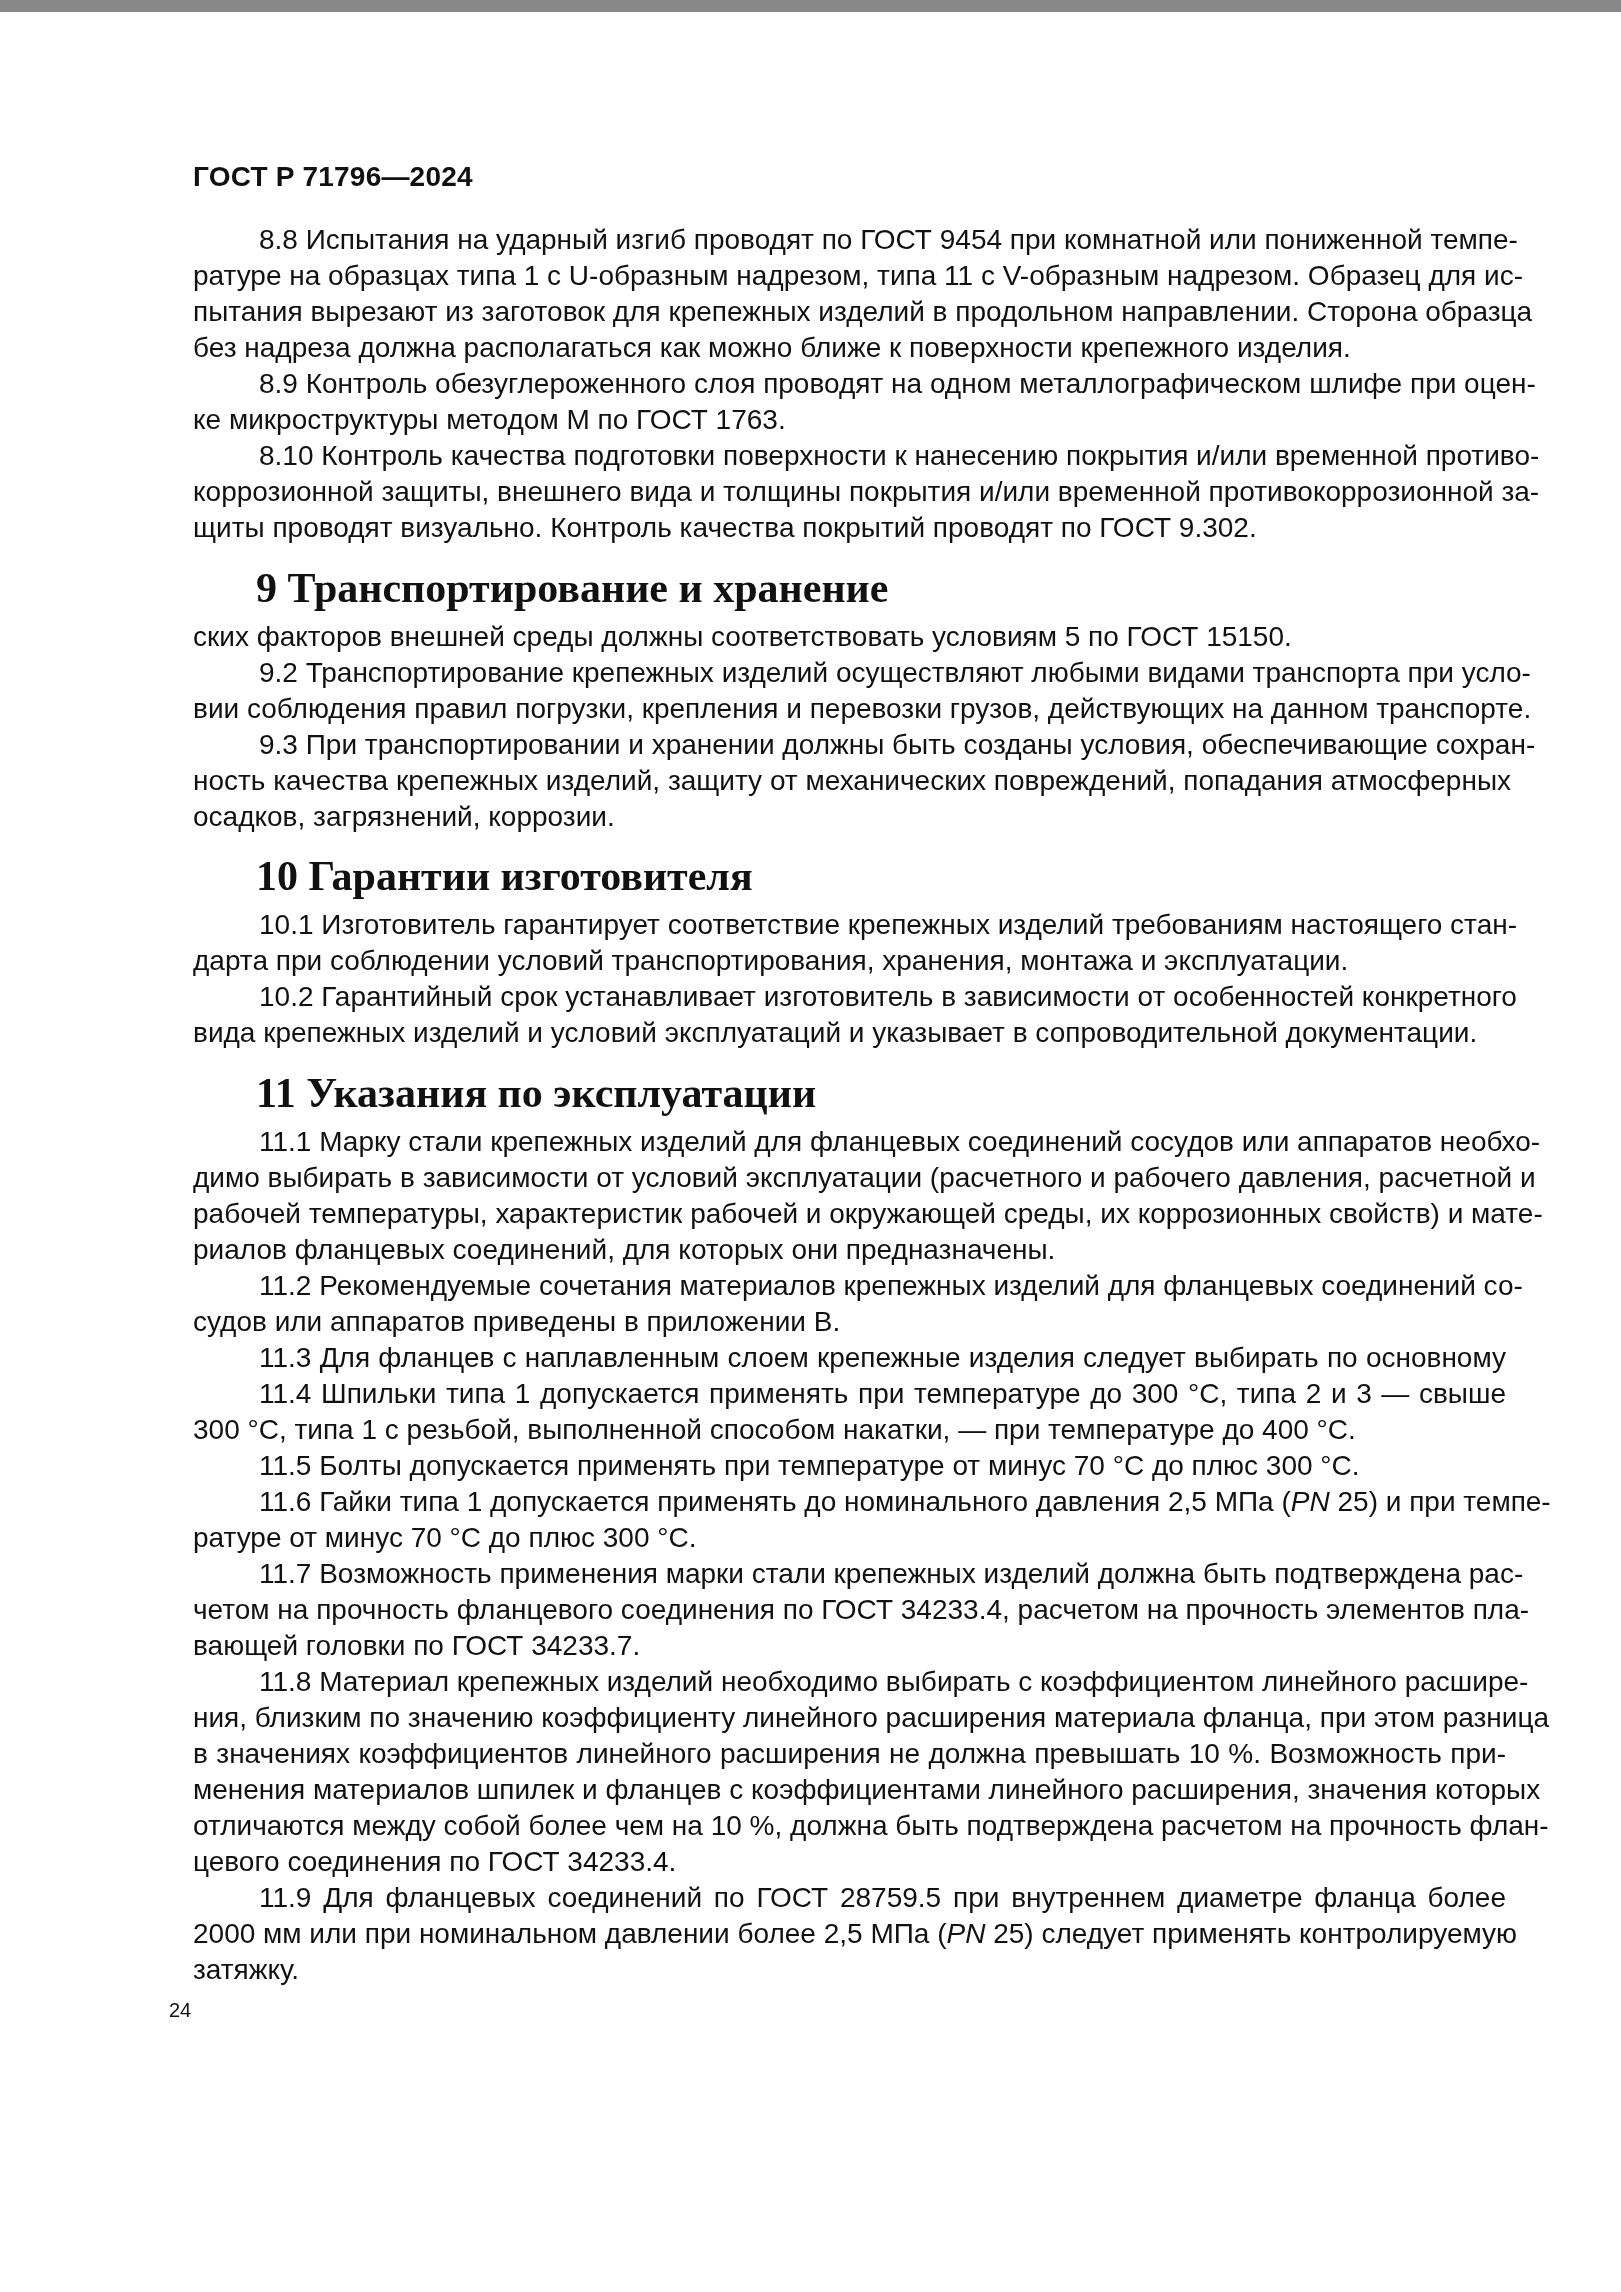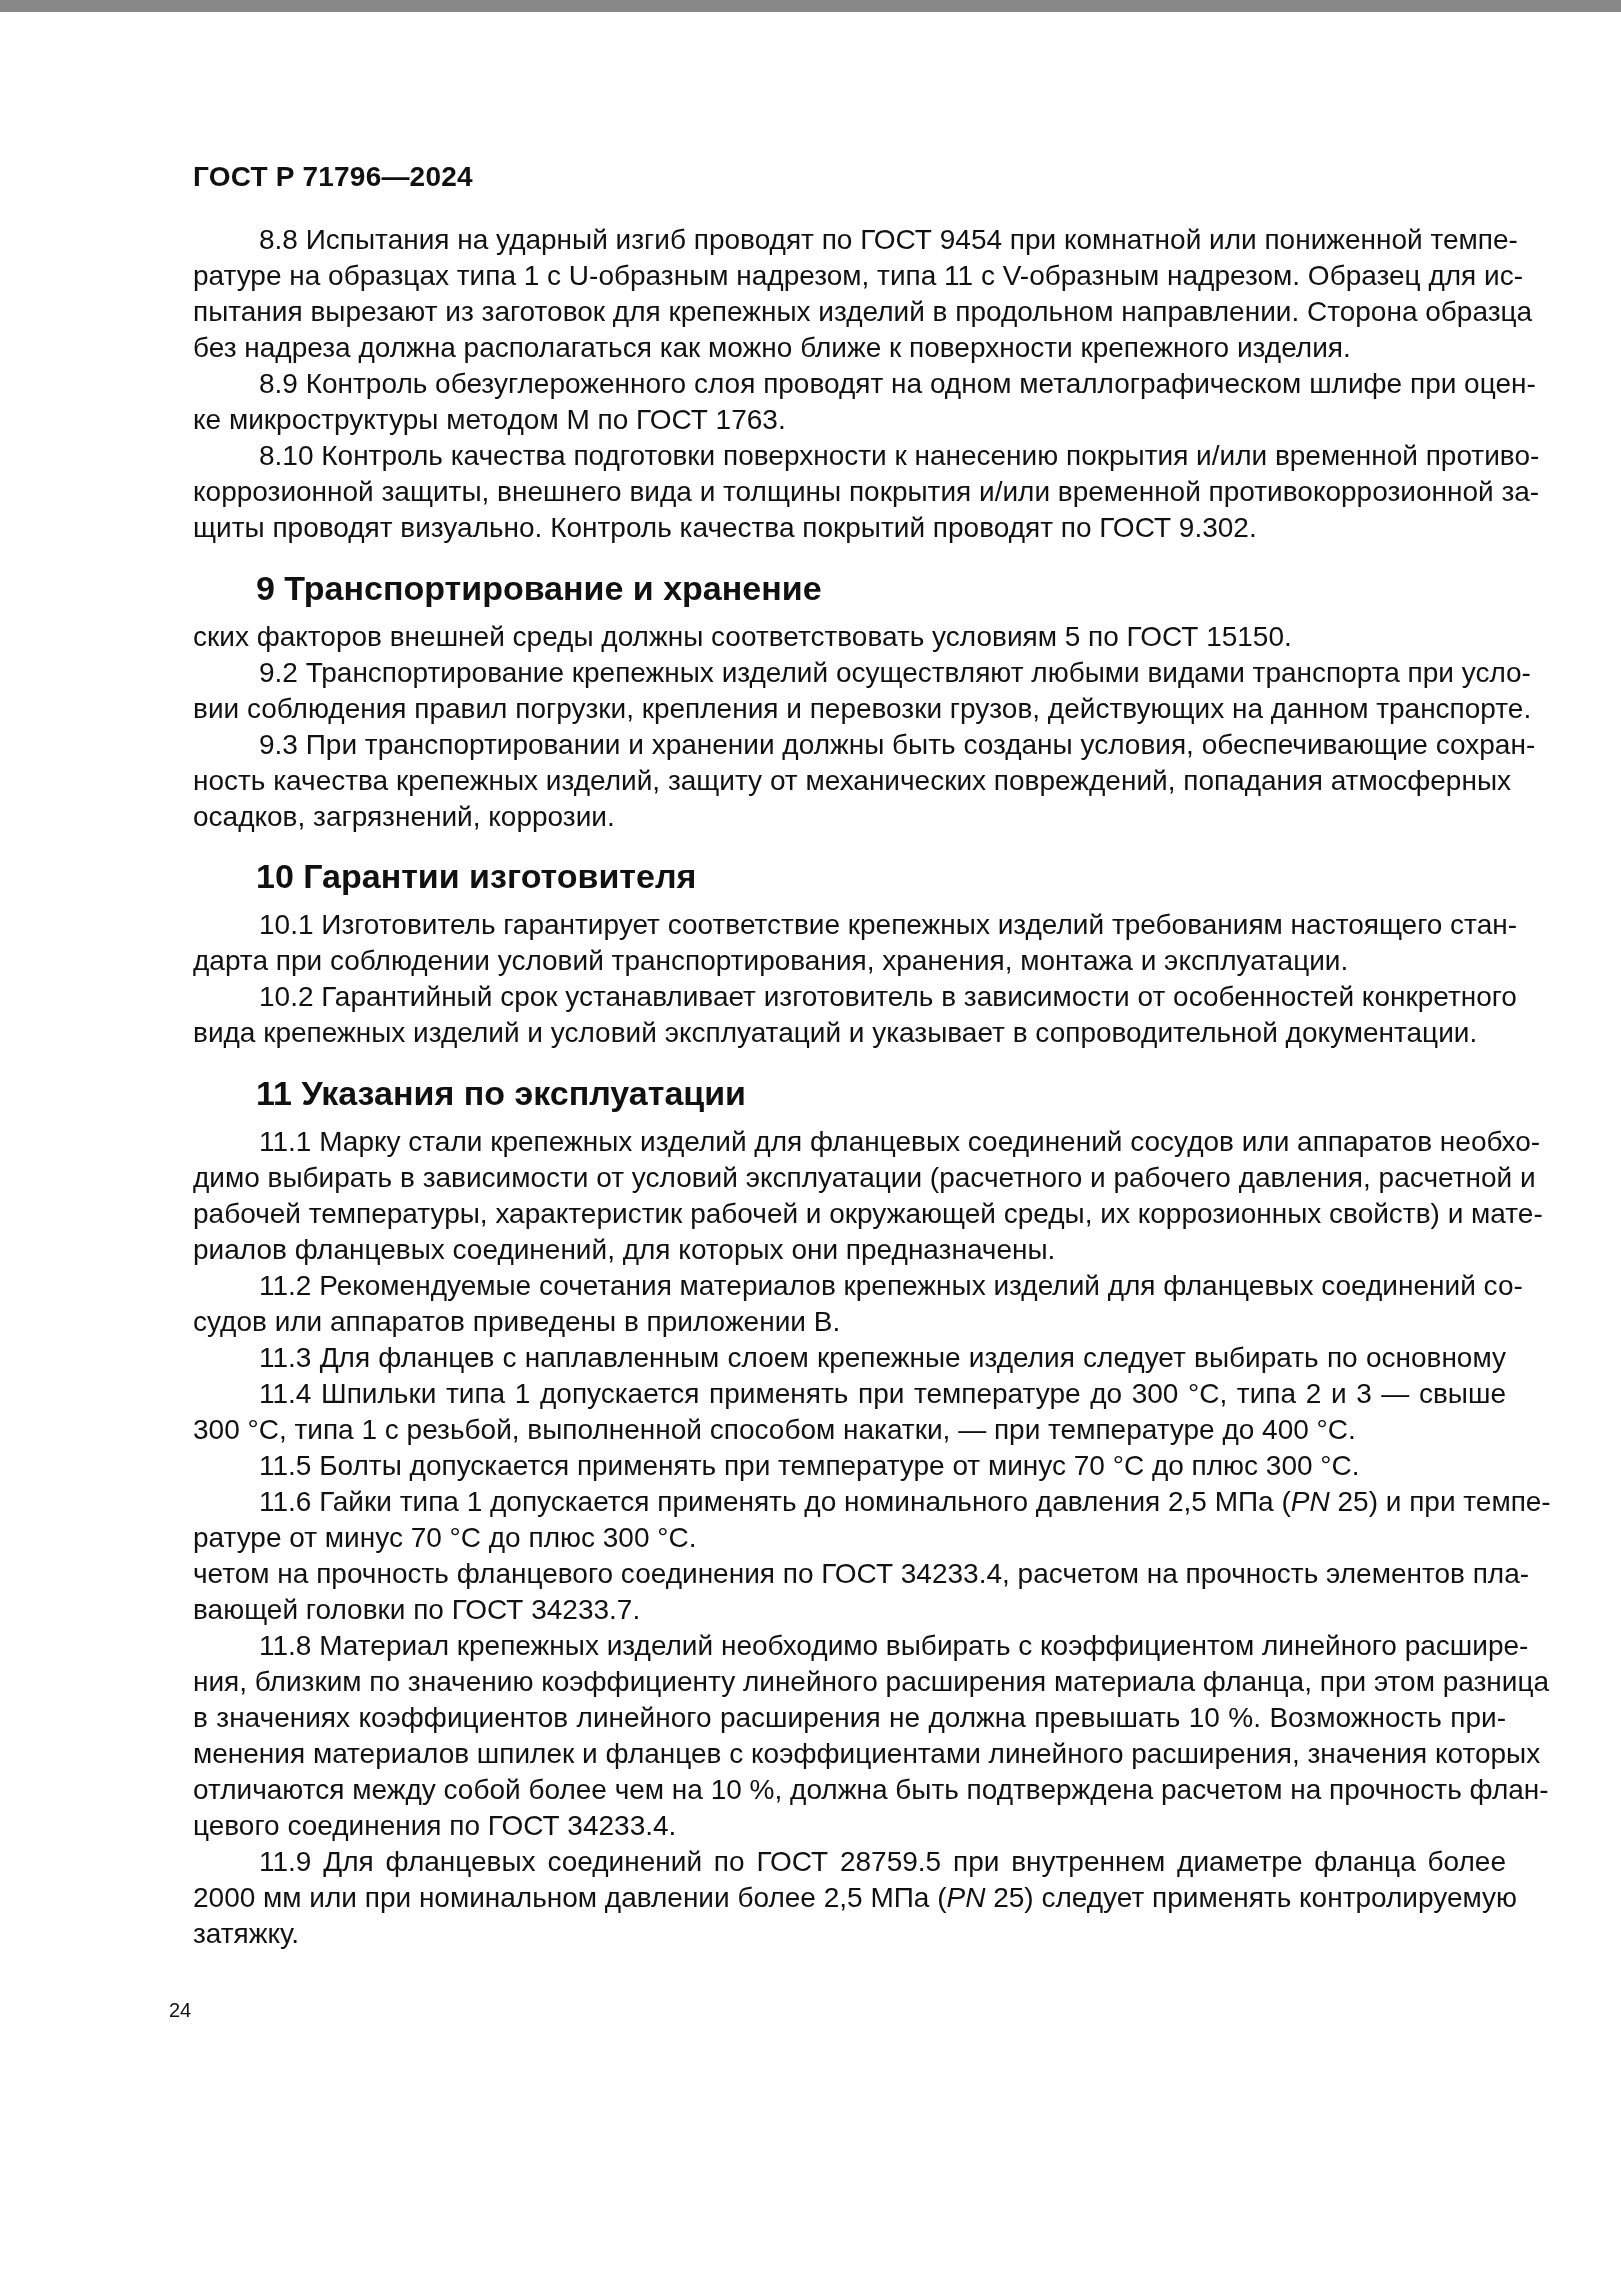--- a/index.html
+++ b/index.html
@@ -21,24 +21,25 @@
   }
   .doc-code {
     font-weight: bold;
     font-size: 28px;
     line-height: 36px;
     margin-bottom: 27.4px;
     letter-spacing: 0.2px;
   }
   .heading {
     font-weight: bold;
-    font-size: 34px;
+    font-size: 42px;
     line-height: 41px;
     margin: 21.6px 0 9.8px 63px;
     white-space: nowrap;
+    font-family: Liberation Serif, serif;
   }
   .para { margin: 0; }
   .line {
     font-size: 28px;
     line-height: 36px;
     text-align: justify;
     text-align-last: justify;
     white-space: nowrap;
   }
   .line.first { text-indent: 66px; }
@@ -122,20 +123,21 @@
             <div class="line last">300 °С, типа 1 с резьбой, выполненной способом накатки, — при температуре до 400 °С.</div>
           </div>
           <div class="para">
             <div class="line first last">11.5 Болты допускается применять при температуре от минус 70 °С до плюс 300 °С.</div>
           </div>
           <div class="para">
             <div class="line first">11.6 Гайки типа 1 допускается применять до номинального давления 2,5 МПа (<i>PN</i> 25) и при темпе-</div>
             <div class="line last">ратуре от минус 70 °С до плюс 300 °С.</div>
           </div>
           <div class="para">
+            <div class="line first">11.7 Возможность применения марки стали крепежных изделий должна быть подтверждена рас-</div>
             <div class="line">четом на прочность фланцевого соединения по ГОСТ 34233.4, расчетом на прочность элементов пла-</div>
             <div class="line last">вающей головки по ГОСТ 34233.7.</div>
           </div>
           <div class="para">
             <div class="line first">11.8 Материал крепежных изделий необходимо выбирать с коэффициентом линейного расшире-</div>
             <div class="line">ния, близким по значению коэффициенту линейного расширения материала фланца, при этом разница</div>
             <div class="line">в значениях коэффициентов линейного расширения не должна превышать 10 %. Возможность при-</div>
             <div class="line">менения материалов шпилек и фланцев с коэффициентами линейного расширения, значения которых</div>
             <div class="line">отличаются между собой более чем на 10 %, должна быть подтверждена расчетом на прочность флан-</div>
             <div class="line last">цевого соединения по ГОСТ 34233.4.</div>

